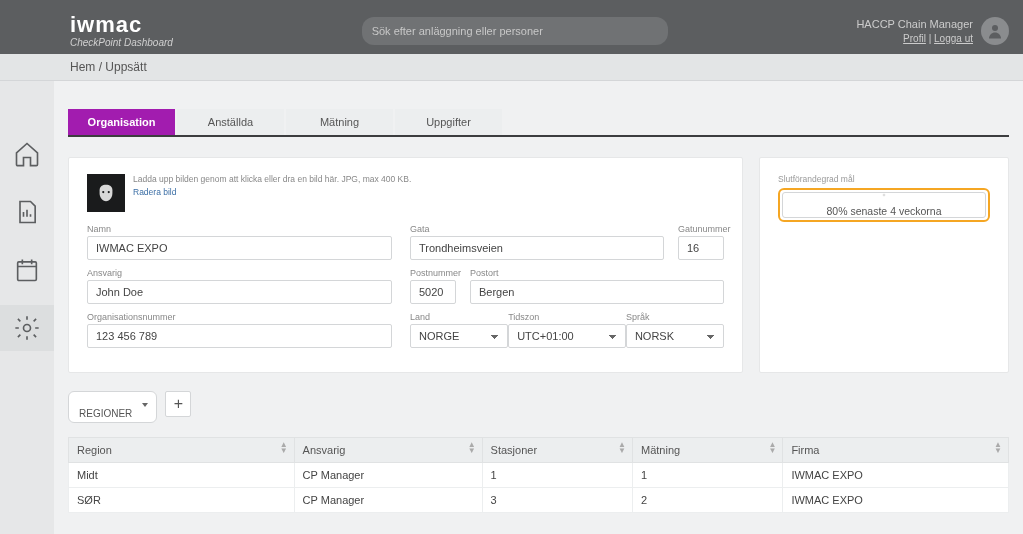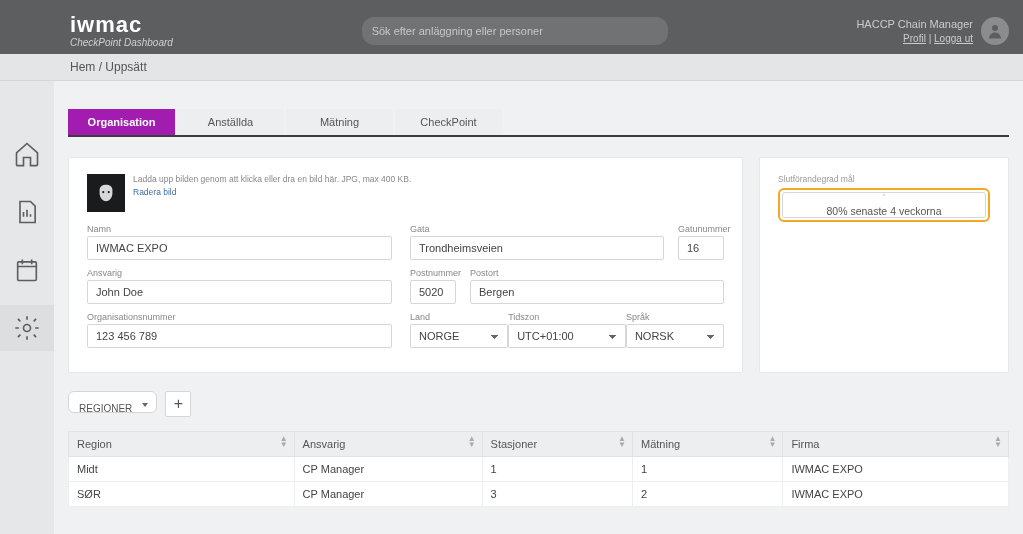--- a/index.html
+++ b/index.html
@@ -241,21 +241,21 @@
       color: #555;
       flex-direction: column;
     }
     .goal-box svg { width: 14px; height: 14px; stroke: #666; fill: none; stroke-width: 1.4; }
     .table-controls {
       display: flex;
       gap: 8px;
       margin: 18px 0 14px 0;
     }
     .dropdown-btn {
-      height: 22px;
+      height: 32px;
       padding: 12px 24px 0 10px;
       border: 1px solid #d4d6d8;
       background: #fff;
       font-size: 10px;
       color: #555;
       border-radius: 6px;
       cursor: pointer;
       position: relative;
       display: flex;
       align-items: center;
@@ -371,21 +371,21 @@
           <path d="M12 2v3M12 19v3M4.2 4.2l2.1 2.1M17.7 17.7l2.1 2.1M2 12h3M19 12h3M4.2 19.8l2.1-2.1M17.7 6.3l2.1-2.1"></path>
         </svg>
     </div>
   </div>
 
   <div class="main">
     <div class="tabs">
       <div class="tab active">Organisation</div>
       <div class="tab">Anställda</div>
       <div class="tab">Mätning</div>
-      <div class="tab">CheckPoint</div>
+      <div class="tab">Uppgifter</div>
     </div>
     <div class="tab-underline"></div>
 
     <div class="panels">
       <div class="panel org">
         <div class="org-top">
           <div class="org-thumb">
             <svg viewBox="0 0 24 24">
                 <path d="M12 3c-4 0-7 2-7 6v3c0 5 3 9 7 9s7-4 7-9V9c0-4-3-6-7-6z"></path>
                 <circle cx="9" cy="11" r="1.2" fill="#1a1b1c"></circle>

